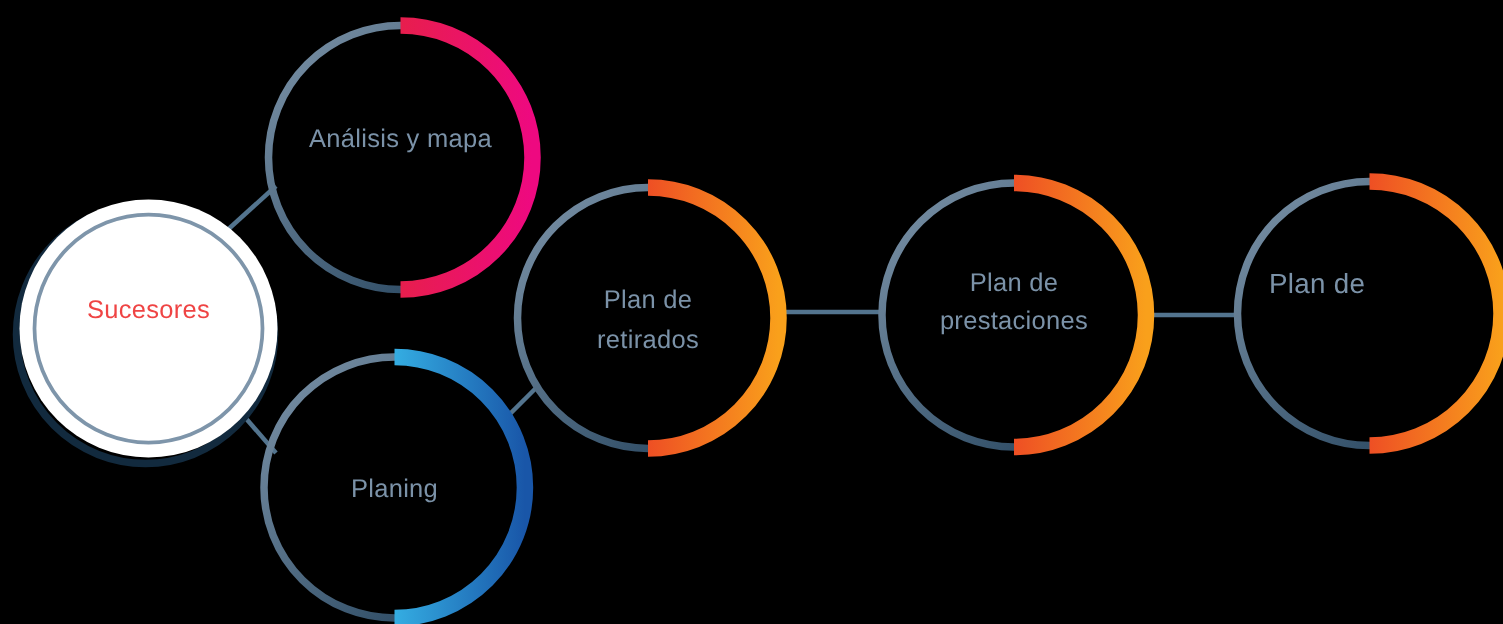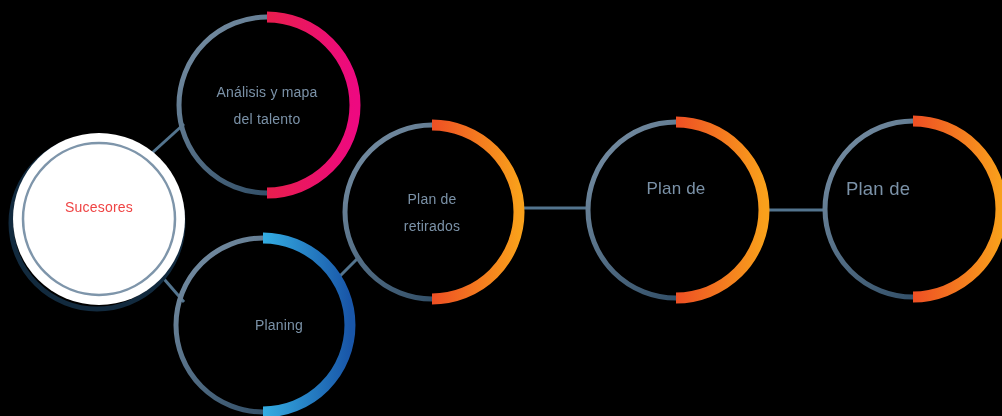--- a/index.html
+++ b/index.html
@@ -8,29 +8,29 @@
     background:#000000;
     font-family:"Liberation Sans", sans-serif;
     position:relative;
     overflow:hidden;
   }
   .stage{position:absolute;left:0;top:0;width:1002px;height:416px;}
   svg{position:absolute;left:0;top:0;}
   .label{
     position:absolute;
     color:#7b92a8;
-    font-size:14px;
+    font-size:17px;
     line-height:27px;
     text-align:center;
     letter-spacing:.2px;
   }
   .label div{white-space:nowrap;}
   .label-sucesores{left:19px;top:192px;width:160px;line-height:30px;color:#ef4444;}
   .label-analisis{left:187px;top:79px;width:160px;}
-  .label-planing{left:199px;top:312px;width:160px;}
+  .label-planing{left:183px;top:312px;width:160px;}
   .label-desarrollo{left:352px;top:186px;width:160px;}
   .label-prestaciones{left:596px;top:176px;width:160px;font-size:17px;line-height:25px;}
   .label-contingencia{left:846px;top:176px;width:150px;text-align:left;font-size:18.5px;line-height:26px;}
 </style>
 </head>
 <body>
 
 <div class="stage">
 
   <svg width="1002" height="416" viewBox="0 0 1002 416">
@@ -90,33 +90,33 @@
       <path d="M 913 121 A 88 88 0 0 1 913 297" fill="none" stroke="url(#orangeGrad)" stroke-width="11"></path>
     </g>
   </svg>
 
   <div class="label label-sucesores">
     <div>Sucesores</div>
   </div>
 
   <div class="label label-analisis">
     <div>Análisis y mapa</div>
-    <div>del talento</div>
   </div>
 
   <div class="label label-planing">
     <div>Planing</div>
   </div>
 
   <div class="label label-desarrollo">
     <div>Plan de</div>
     <div>retirados</div>
   </div>
 
   <div class="label label-prestaciones">
     <div>Plan de</div>
+    <div>prestaciones</div>
   </div>
 
   <div class="label label-contingencia">
     <div>Plan de</div>
   </div>
 
 </div>
 
 </body></html>

